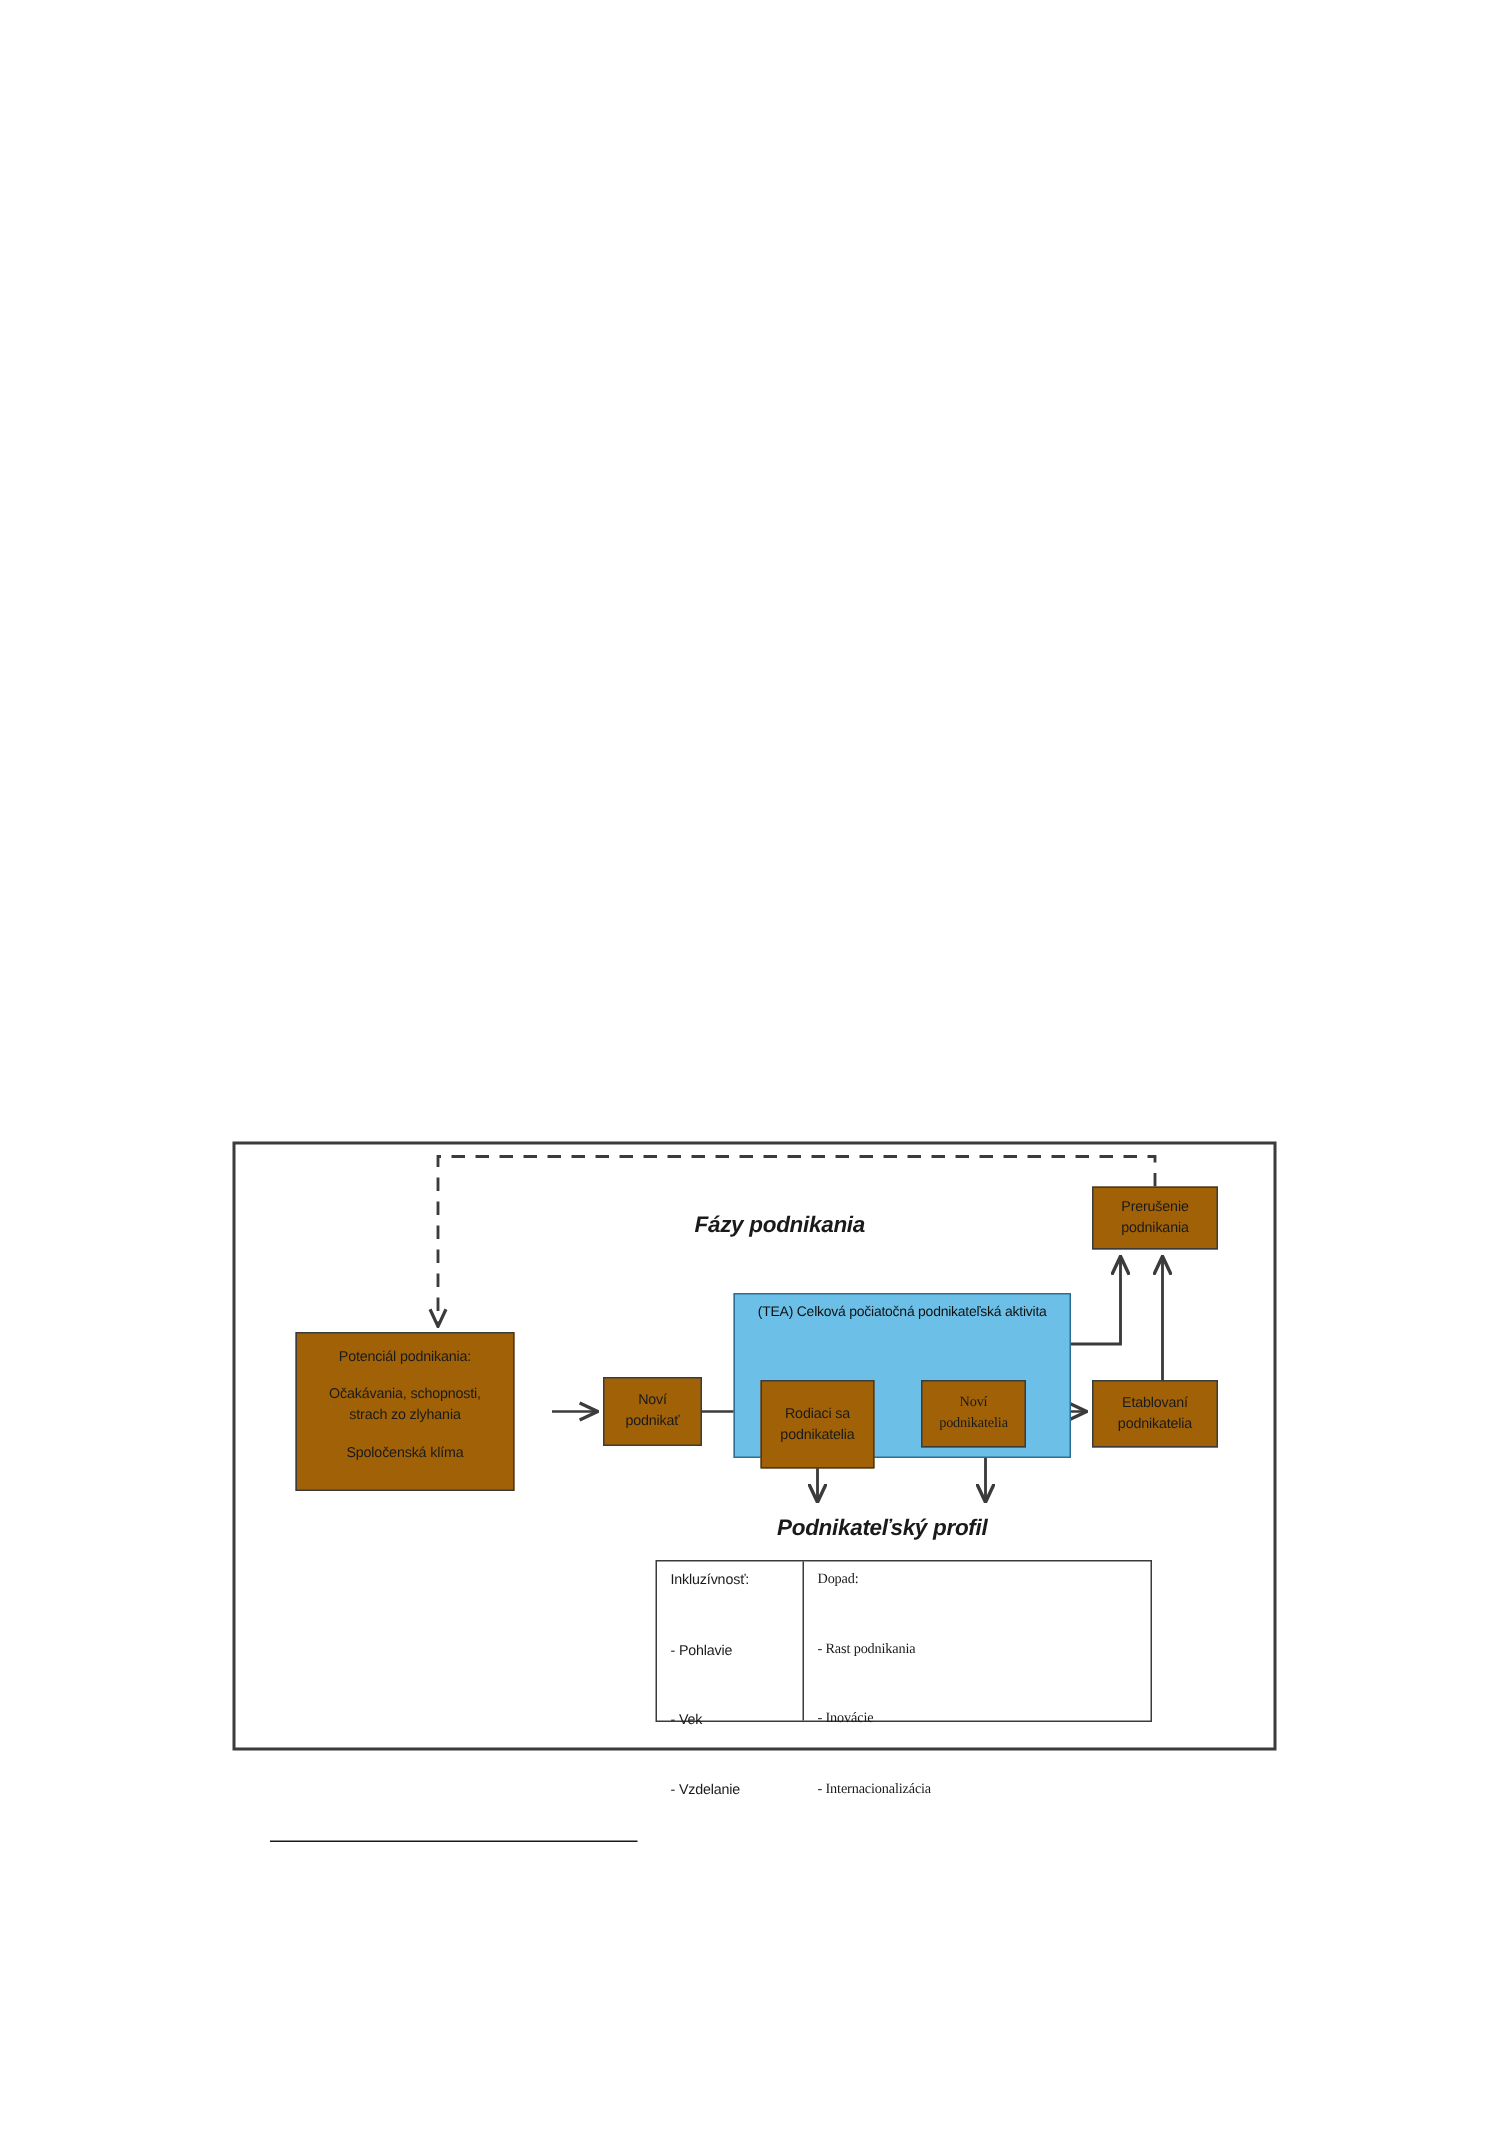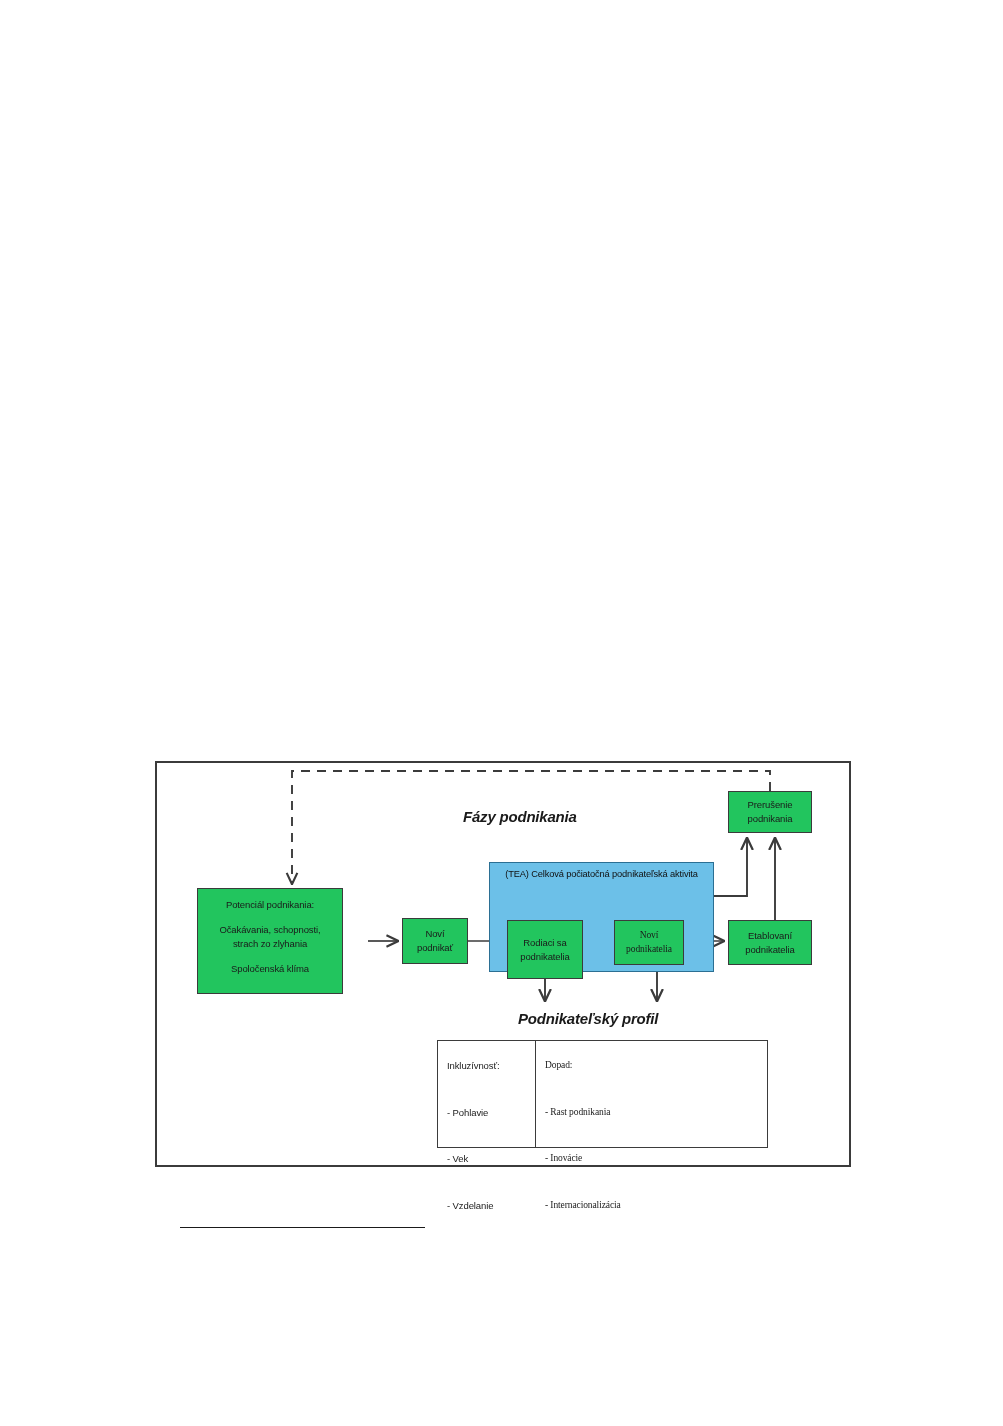--- a/index.html
+++ b/index.html
@@ -43,21 +43,21 @@
     width: 1003px;
     height: 1426px;
     pointer-events: none;
   }
 
   
   .node {
     position: absolute;
     box-sizing: border-box;
     border: 1.6px solid #3b3b3b;
-    background: #22c55e;
+    background: #a16207;
     display: flex;
     flex-direction: column;
     align-items: center;
     justify-content: center;
     text-align: center;
     color: #1a1a1a;
     font-size: 9.5px;
     line-height: 1.45;
     letter-spacing: -0.1px;
   }
@@ -161,21 +161,21 @@
     padding: 8px 0 0 9px;
     font-size: 9.5px;
     line-height: 1.0;
     color: #1a1a1a;
     letter-spacing: -0.1px;
   }
   #profile-table .col + .col { border-left: 1.5px solid #3b3b3b; }
   #profile-table .col-1 { width: 97px; }
   #profile-table .col-2 { width: 97px; }
   #profile-table .col-3 { width: 110px; font-family: Liberation Serif, serif; }
-  #profile-table .hdr { display: block; margin-bottom: 17px; margin-top: 12px; }
+  #profile-table .hdr { display: block; margin-bottom: 17px; }
   #profile-table .itm { display: block; margin-bottom: 5px; white-space: nowrap; margin-top: 37px; }
 
   
   #footnote-rule {
     position: absolute;
     left: 180px;
     top: 1227px;
     width: 245px;
     height: 0;
     border-top: 1.4px solid #1a1a1a;

